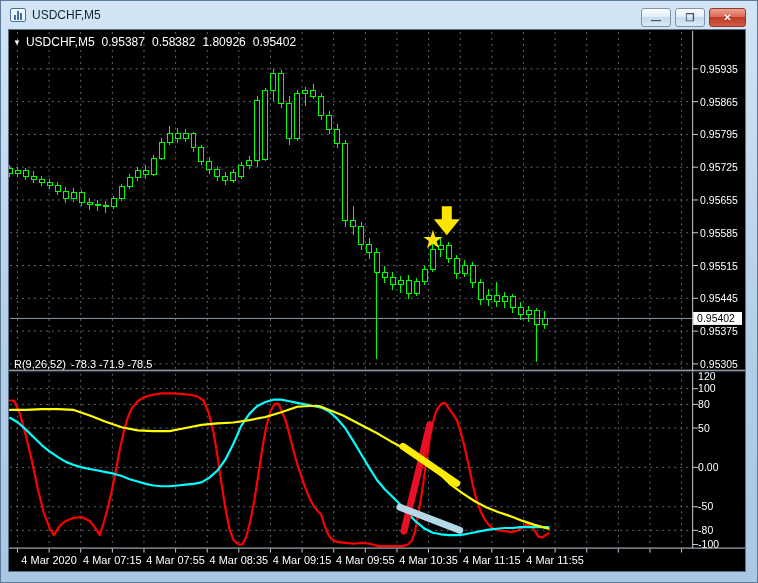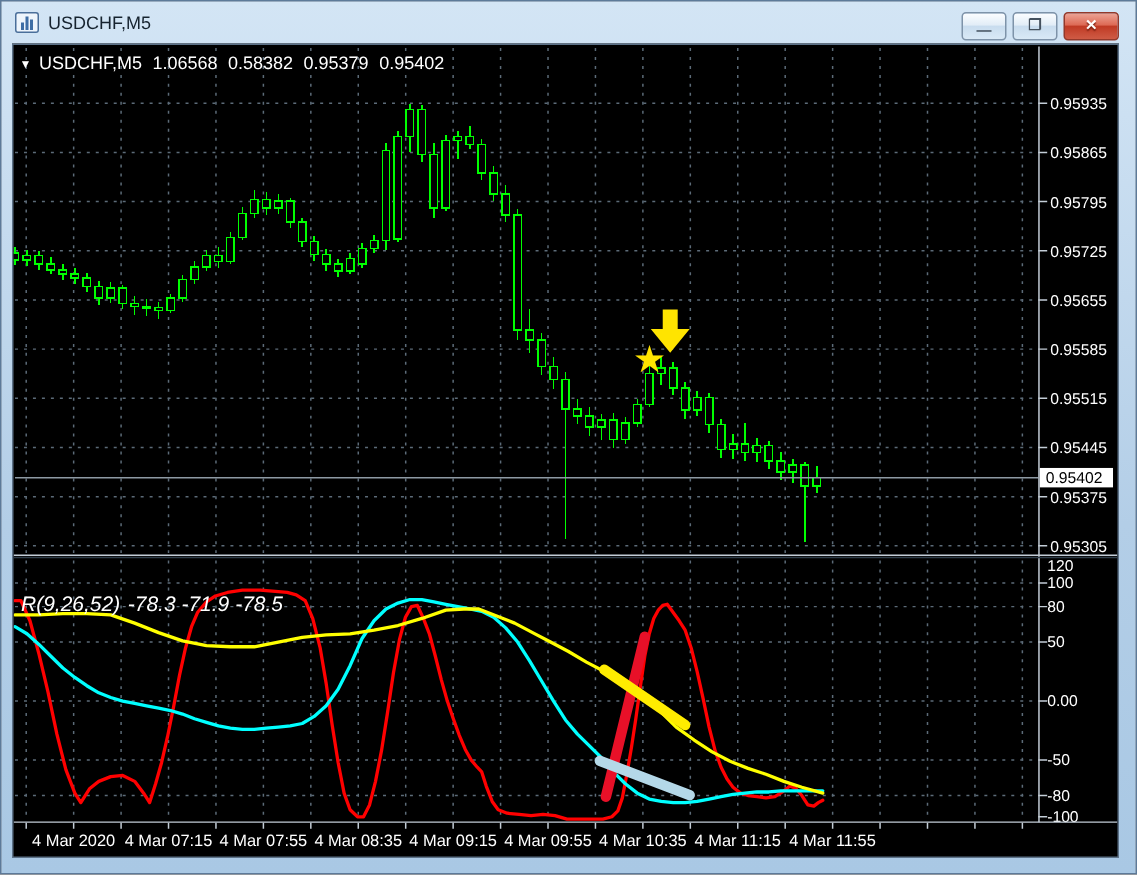--- a/index.html
+++ b/index.html
@@ -19,21 +19,21 @@
   .wbtn span{line-height:1;}
   .wbtn.min span{transform:translateY(3px);}
   .wbtn.close{width:37px;color:#fff;border-color:#93392b;
     background:linear-gradient(#eca395,#dd6a55 45%,#c03a24 50%,#cf5b45);text-shadow:0 1px 1px #7a1f10;}
   .content{position:absolute;left:7px;top:28px;width:738px;height:543px;background:#000;
     border:1px solid #5d7288;box-sizing:border-box;overflow:hidden;}
   .content svg{position:absolute;left:0;top:0;width:100%;height:100%;display:block;}
   .chart-header{position:absolute;left:4px;top:5px;color:#fff;font-size:12px;white-space:nowrap;z-index:3;}
   .chart-header .dd{font-size:8px;margin-right:5px;vertical-align:1px;}
   .chart-header span.v{margin-right:7px;}
-  .ind-label{position:absolute;left:5px;top:364px;color:#fff;font-size:14px;white-space:nowrap;z-index:3;font-style:italic;}
+  .ind-label{position:absolute;left:5px;top:328px;color:#fff;font-size:11px;white-space:nowrap;z-index:3;}
   .ind-label span{margin-right:5px;}
   text{font-family:"Liberation Sans",sans-serif;}
 </style>
 </head>
 <body>
 
 <div class="window">
   <div class="titlebar">
     <span class="title-icon">
         <i style="height:5px"></i>
@@ -335,20 +335,20 @@
           <text x="491.14999999999986" y="564" fill="#ffffff" font-size="11" text-anchor="middle">4 Mar 11:15</text>
           <text x="554.5699999999999" y="564" fill="#ffffff" font-size="11" text-anchor="middle">4 Mar 11:55</text>
         </g>
         <line x1="692.5" y1="29" x2="692.5" y2="548" stroke="#c3cdd7" stroke-width="1"></line>
         <line x1="7" y1="369.5" x2="745" y2="369.5" stroke="#c3cdd7" stroke-width="1"></line>
         <line x1="7" y1="371" x2="745" y2="371" stroke="#303e4a" stroke-width="1"></line>
         <line x1="7" y1="548" x2="745" y2="548" stroke="#c3cdd7" stroke-width="1"></line>
       </svg>
 
     <div class="chart-header">
-      <span class="dd">▼</span><span class="v">USDCHF,M5</span><span class="v">1.06568</span><span class="v">0.58382</span><span class="v">0.95379</span><span class="v">0.95402</span>
+      <span class="dd">▼</span><span class="v">USDCHF,M5</span><span class="v">0.95387</span><span class="v">0.58382</span><span class="v">1.80926</span><span class="v">0.95402</span>
     </div>
 
     <div class="ind-label">
       <span>R(9,26,52)</span><span>-78.3 -71.9 -78.5</span>
     </div>
   </div>
 </div>
 
 </body></html>

